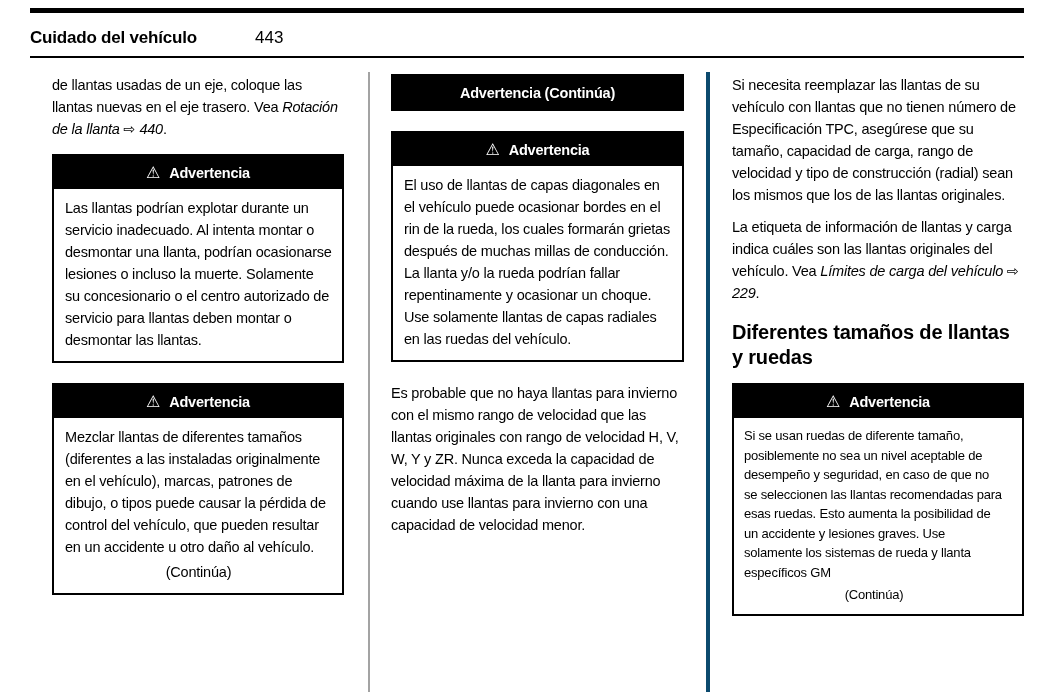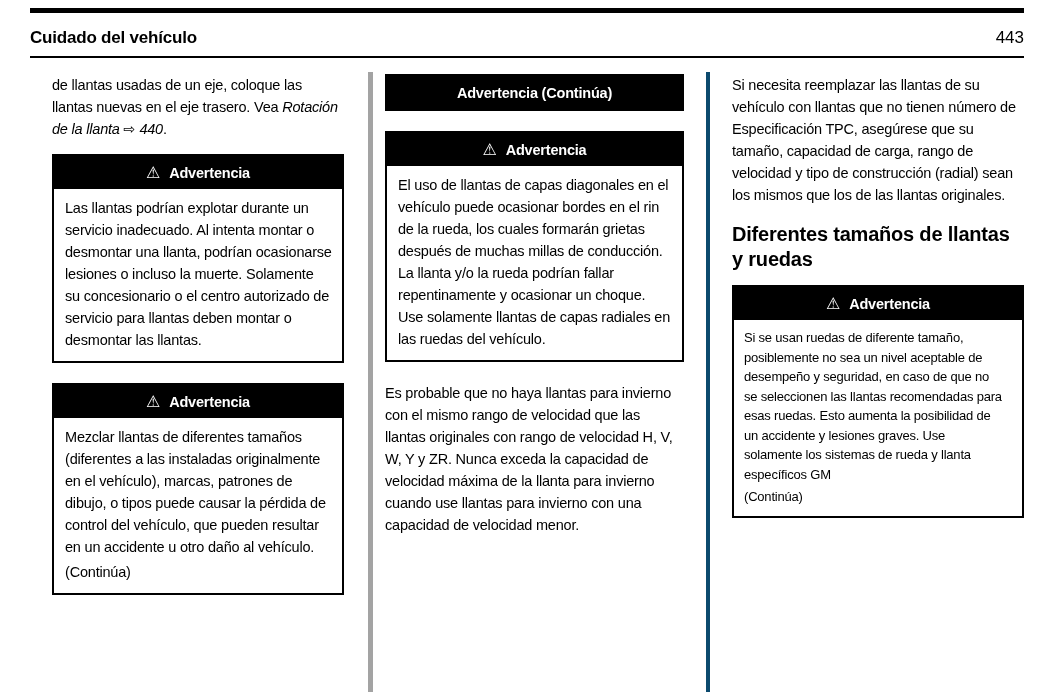--- a/index.html
+++ b/index.html
@@ -11,35 +11,35 @@
     color:#000;
     font-family:"Liberation Sans", sans-serif;
     overflow:hidden;
   }
   .top-rule {
     position:absolute; top:8px; left:30px; width:994px; height:5px;
     background:#000;
   }
   .page-header {
     position:absolute; top:28px; left:30px; width:994px;
-    display:flex; justify-content:space-between; align-items:baseline;
+    display:flex; justify-content:flex-start; align-items:baseline;
   }
   .header-title { font-weight:bold; font-size:17px; letter-spacing:-0.2px; }
   .header-page  { font-weight:normal; font-size:17px; margin-left:58px; }
   .header-rule {
     position:absolute; top:56px; left:30px; width:994px; height:2px;
     background:#000;
   }
   .content {
     position:absolute; top:72px; left:30px; width:994px; height:620px;
     display:flex;
   }
   .col { padding-top:2px; }
   .col-1 { width:338px; padding-left:22px; padding-right:24px; }
-  .col-2 { width:338px; padding-left:12px; padding-right:22px; border-left:5px solid #a3a3a3; }
+  .col-2 { width:338px; padding-left:21px; padding-right:22px; border-left:2px solid #a3a3a3; }
   .col-3 { width:318px; padding-left:22px; padding-right:0;  border-left:4px solid #0c4a6e; }
 
   .para {
     font-size:14.5px; line-height:22px; letter-spacing:-0.2px;
     margin-bottom:14px;
   }
   .ref { font-style:italic; }
   .arrow { font-family:"DejaVu Sans", sans-serif; font-style:normal; }
 
   .warnbox {
@@ -59,21 +59,21 @@
     font-size:16px; line-height:1;
     color:#fff;
   }
   .warnbox-body {
     padding:8px 10px 10px 11px;
     font-size:14.5px; line-height:22px; letter-spacing:-0.2px;
   }
   .warnbox.small .warnbox-body {
     font-size:13px; line-height:19.5px; padding:8px 18px 9px 10px;
   }
-  .continua { text-align:left; margin-top:3px; }
+  .continua { text-align:center; margin-top:3px; }
 
   .section-heading {
     font-size:20px; font-weight:bold; line-height:25px; letter-spacing:-0.2px;
     margin:16px 0 13px 0;
   }
   .mb0 { margin-bottom:0; }
   .mb10 { margin-bottom:10px; }
 </style>
 </head>
 <body>
@@ -141,20 +141,26 @@
       <p class="para mb0">
         <span>Es probable que no haya llantas para invierno con el mismo rango de velocidad que las llantas originales con rango de velocidad H, V, W, Y y ZR. Nunca exceda la capacidad de velocidad máxima de la llanta para invierno cuando use llantas para invierno con una capacidad de velocidad menor.</span>
       </p>
     </div>
 
     <div class="col col-3">
       <p class="para mb10">
         <span>Si necesita reemplazar las llantas de su vehículo con llantas que no tienen número de Especificación TPC, asegúrese que su tamaño, capacidad de carga, rango de velocidad y tipo de construcción (radial) sean los mismos que los de las llantas originales.</span>
       </p>
 
+      <p class="para mb0">
+        <span>La etiqueta de información de llantas y carga indica cuáles son las llantas originales del vehículo. Vea</span>
+        <i class="ref">Límites de carga del vehículo</i>
+        <span class="arrow">⇨</span>
+        <i class="ref">229</i><span>.</span>
+      </p>
 
       <h2 class="section-heading">Diferentes tamaños de llantas y ruedas</h2>
 
       <div class="warnbox small">
         <div class="warnbox-header">
           <span class="warn-icon">⚠</span>
           <span>Advertencia</span>
         </div>
         <div class="warnbox-body">
           <span>Si se usan ruedas de diferente tamaño, posiblemente no sea un nivel aceptable de desempeño y seguridad, en caso de que no se seleccionen las llantas recomendadas para esas ruedas. Esto aumenta la posibilidad de un accidente y lesiones graves. Use solamente los sistemas de rueda y llanta específicos GM</span>

